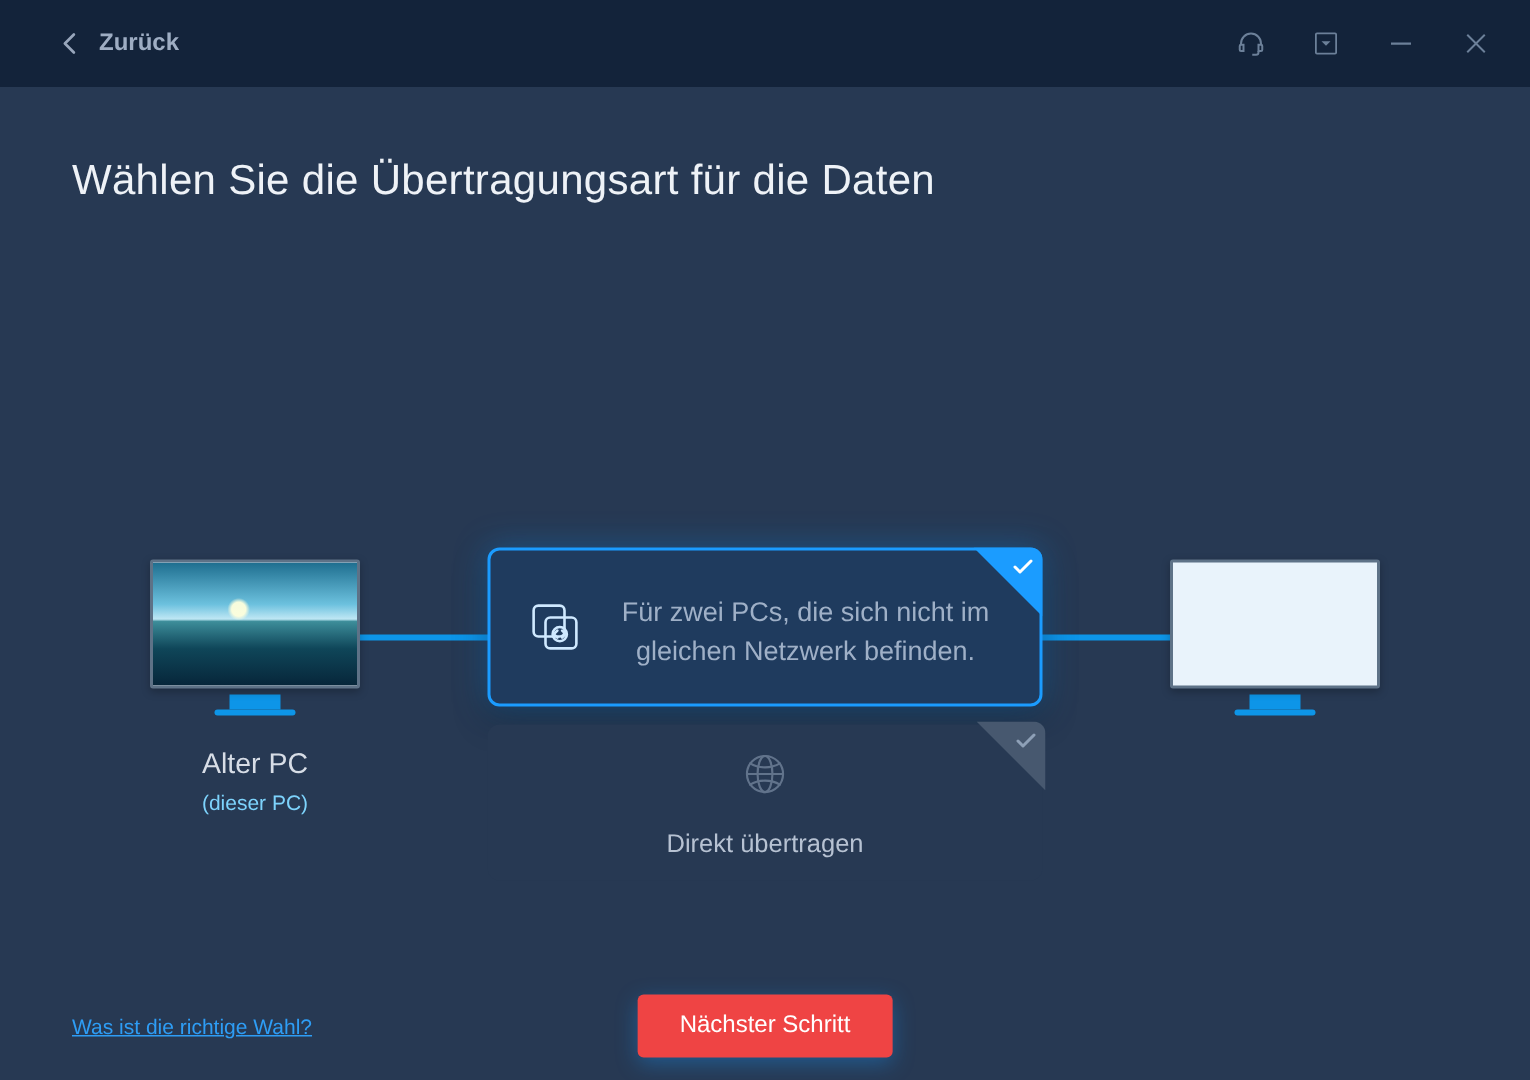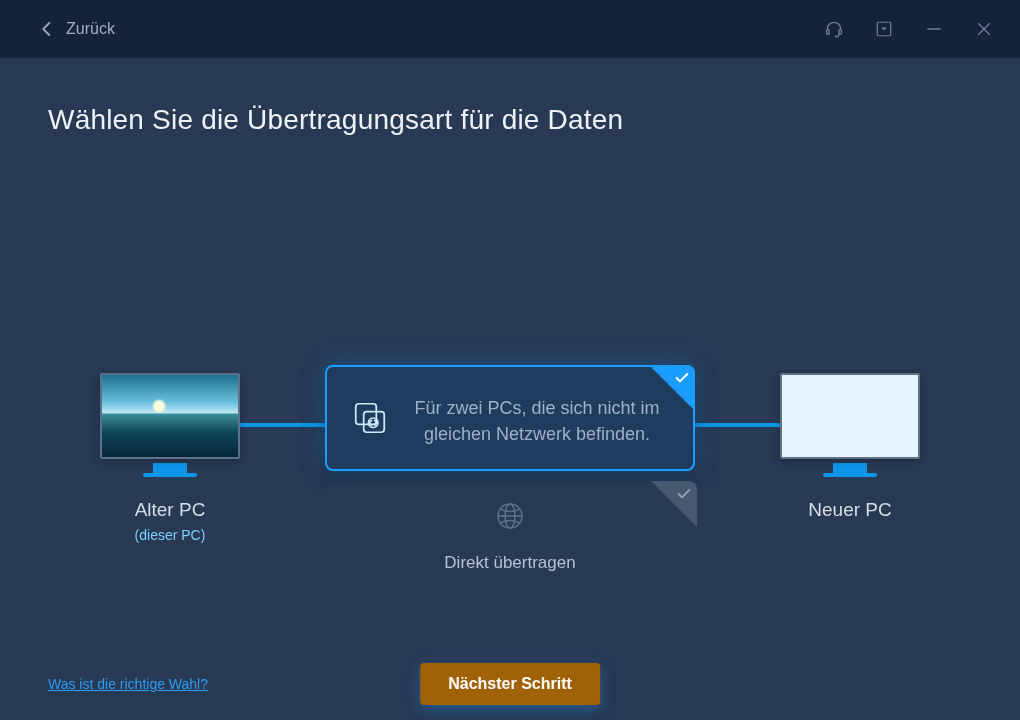--- a/index.html
+++ b/index.html
@@ -12,21 +12,21 @@
   }
   
   .titlebar {
     height: 58px;
     background: #13233a;
     display: flex; align-items: center; justify-content: space-between;
     padding: 0 8px 0 38px;
   }
   .back-group { display: flex; align-items: center; gap: 10px; cursor: pointer; }
   .back-arrow { width: 18px; height: 18px; display:inline-flex; align-items:center; justify-content:center; color:#98a6bb; }
-  .back-label { color: #9eadc3; font-size: 16px; font-weight: 400; }
+  .back-label { color: #9eadc3; font-size: 16px; font-weight: 700; }
   .title-right { display: flex; align-items: center; gap: 30px; padding-right: 18px; }
   .tb-icon { width: 20px; height: 20px; color: #6c8099; cursor: pointer; display:inline-flex; align-items:center; justify-content:center; }
   .close-icon { width: 20px; height: 20px; }
 
   
   .content { position: relative; padding: 46px 48px 0 48px; height: calc(100% - 58px); }
   .heading { font-size: 28px; font-weight: 400; color: #eef2f7; letter-spacing: .2px; }
 
   .stage { position: absolute; left: 0; right: 0; top: 255px; height: auto; }
 
@@ -110,21 +110,21 @@
   .corner.dim svg { color: #8ea0b7; }
 
   
   .footer {
     position: absolute; left: 48px; right: 48px; bottom: 28px;
     display: flex; align-items: center; justify-content: flex-start;
   }
   .help-link { color: #2e9df5; font-size: 14px; text-decoration: underline; cursor: pointer; }
   .primary-btn {
     position: absolute; left: 50%; transform: translateX(-50%);
-    background: #a16207; color: #fff; font-size: 16px; font-weight: 700;
+    background: #ef4444; color: #fff; font-size: 16px; font-weight: 400;
     border: none; border-radius: 4px; padding: 12px 28px; cursor: pointer;
     box-shadow: 0 4px 14px rgba(27,156,255,.35);
   }
 </style>
 </head>
 <body>
 
 <div class="window">
 
   <div class="titlebar">
@@ -177,21 +177,20 @@
         <div class="stand"></div>
           <div class="stand-base"></div>
         <div class="pc-label">Alter PC</div>
         <div class="pc-sub">(dieser PC)</div>
       </div>
 
       <div class="pc pc-right">
         <div class="monitor"></div>
         <div class="stand"></div>
           <div class="stand-base"></div>
-        <div class="pc-label">Neuer PC</div>
       </div>
 
       <div class="cards">
 
         <div class="card selected">
           <div class="card-icon">
             <svg viewBox="0 0 48 48" width="38" height="38" fill="none" stroke="currentColor" stroke-width="2.2" stroke-linejoin="round" stroke-linecap="round">
               <rect x="6" y="6" width="26" height="26" rx="4"></rect>
               <rect x="16" y="16" width="26" height="26" rx="4"></rect>
               <path d="M22 30 a6 6 0 1 0 12 0 a6 6 0 1 0 -12 0"></path>

